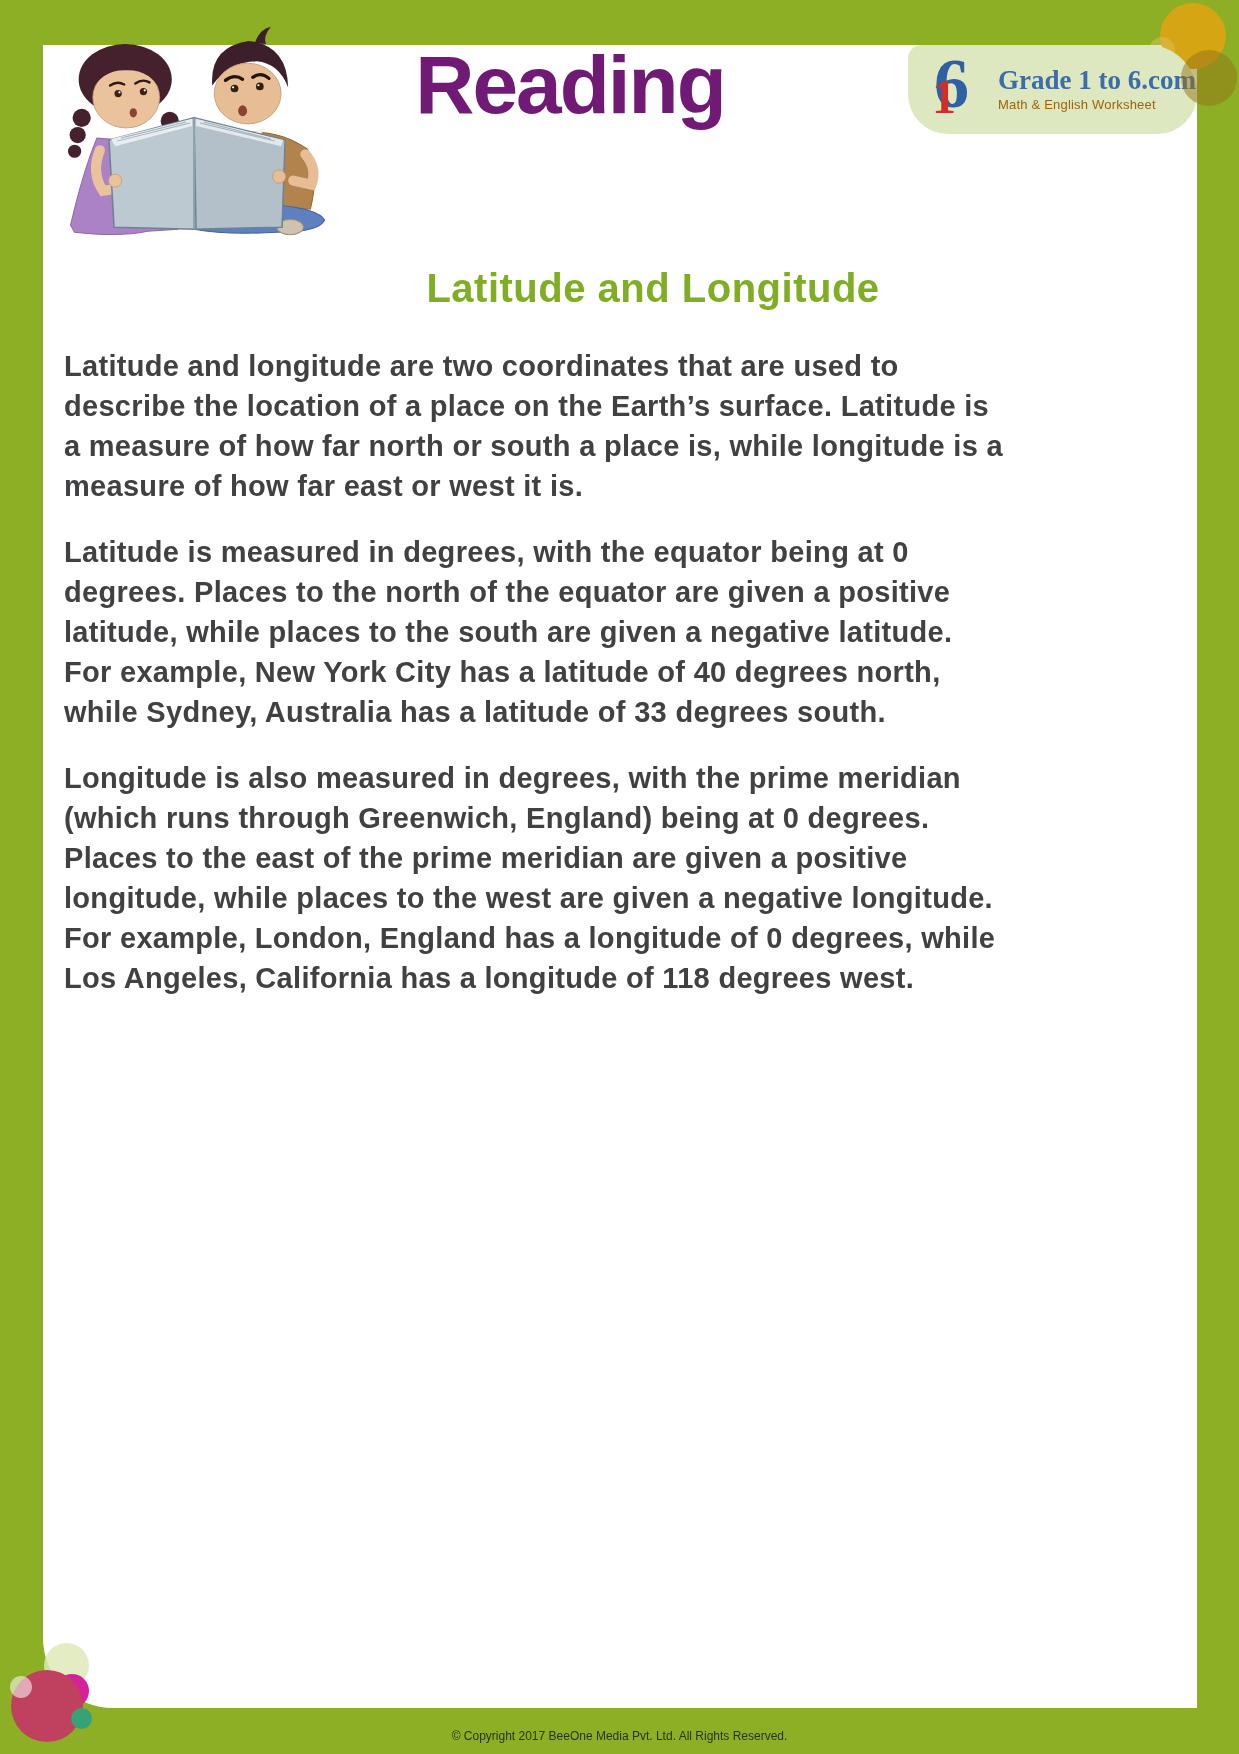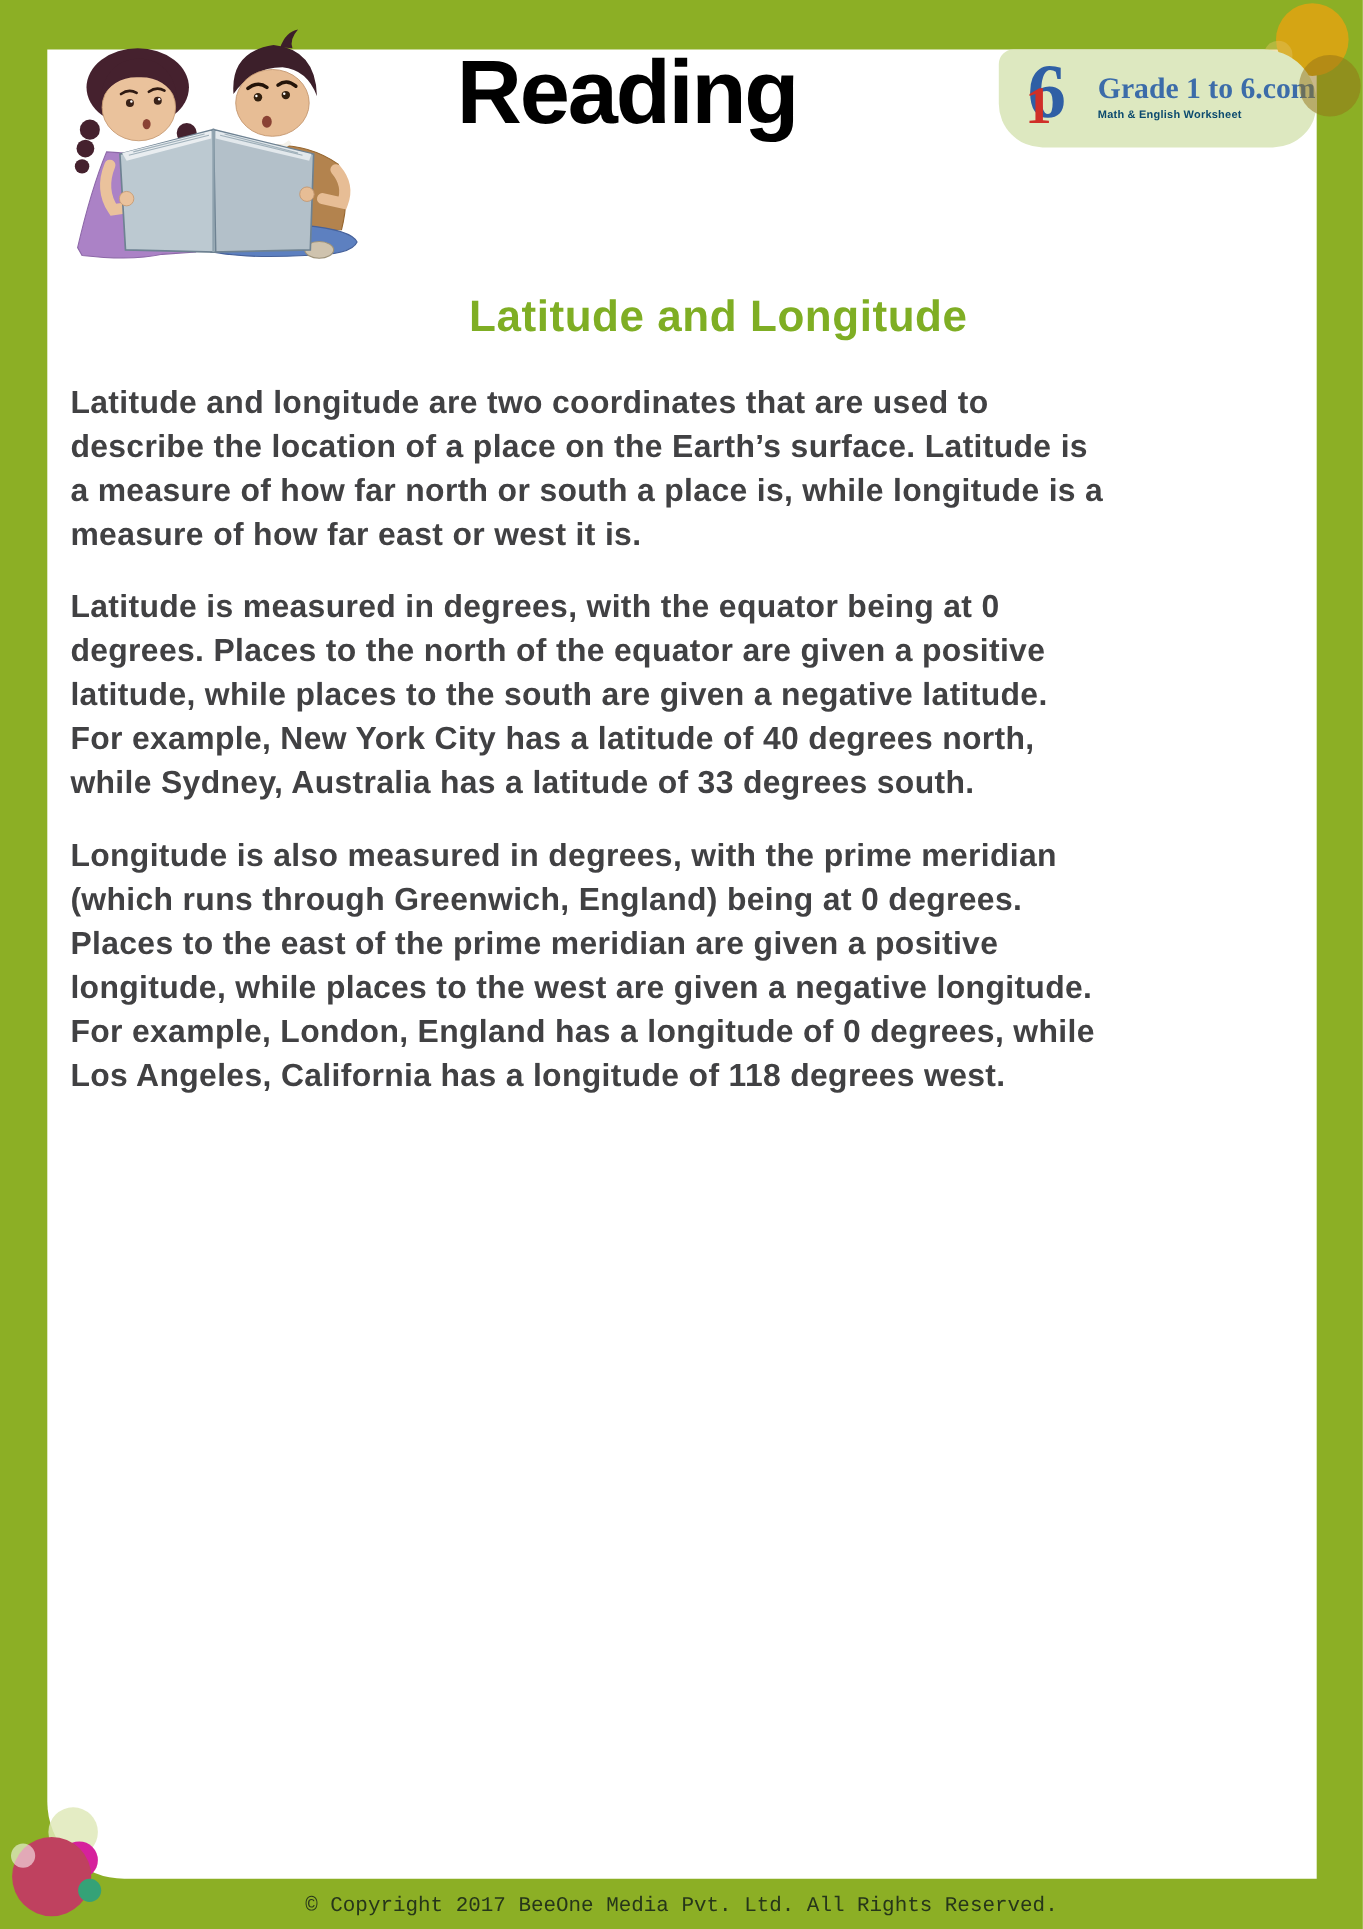--- a/index.html
+++ b/index.html
@@ -18,21 +18,21 @@
     background:#ffffff;
     border-bottom-left-radius:70px;
   }
   
   .kids{
     position:absolute;left:24px;top:20px;width:334px;height:222px;
   }
   
   .title-block{
     position:absolute;left:230px;top:44px;width:680px;
-    text-align:center;color:#000000;
+    text-align:center;color:#701a75;
     font-weight:800;font-size:82px;line-height:81px;letter-spacing:-2px;
   }
   .subtitle{
     position:absolute;left:43px;top:266px;width:1154px;
     text-align:center;color:#7fae24;
     font-weight:700;font-size:40px;letter-spacing:0.5px;padding-left:33px;
   }
   
   .body-text{
     position:absolute;left:64px;top:346px;width:1060px;
@@ -58,28 +58,28 @@
     position:absolute;left:-2px;top:22px;
     font-family:"Liberation Serif",serif;font-weight:700;
     font-size:48px;color:#d02f28;line-height:48px;
   }
   .logo-text{margin-left:6px;}
   .logo-site{
     font-family:"Liberation Serif",serif;font-weight:700;
     font-size:27px;color:#3c6ca9;line-height:30px;
   }
   .logo-tagline{
-    font-weight:700;font-size:10px;color:#0c4a6e;line-height:19px;letter-spacing:0.2px;
+    font-weight:400;font-size:13px;color:#a16207;line-height:19px;letter-spacing:0.2px;
   }
   
   .footer{
     position:absolute;left:0;bottom:11px;width:100%;
     text-align:center;
-    font-family:Liberation Mono, monospace;
-    font-size:19px;color:#26361a;
+    font-family:Liberation Sans, sans-serif;
+    font-size:12px;color:#26361a;
   }
   
   .circle{position:absolute;border-radius:50%;}
   .c-gold-small   {left:1149px;top:37px;width:26px;height:26px;background:rgba(224,196,96,0.45);}
   .c-gold         {left:1160px;top:3px;width:66px;height:66px;background:#d5a514;}
   .c-olive        {left:1181px;top:50px;width:56px;height:56px;background:rgba(148,113,22,0.50);}
   .c-paleyellow   {left:44px;top:1643px;width:45px;height:45px;background:rgba(223,233,186,0.85);}
   .c-magenta      {left:55px;top:1674px;width:34px;height:34px;background:#d6219c;}
   .c-crimson      {left:11px;top:1670px;width:72px;height:72px;background:#bf415f;}
   .c-white        {left:10px;top:1676px;width:22px;height:22px;background:rgba(255,255,255,0.55);}

